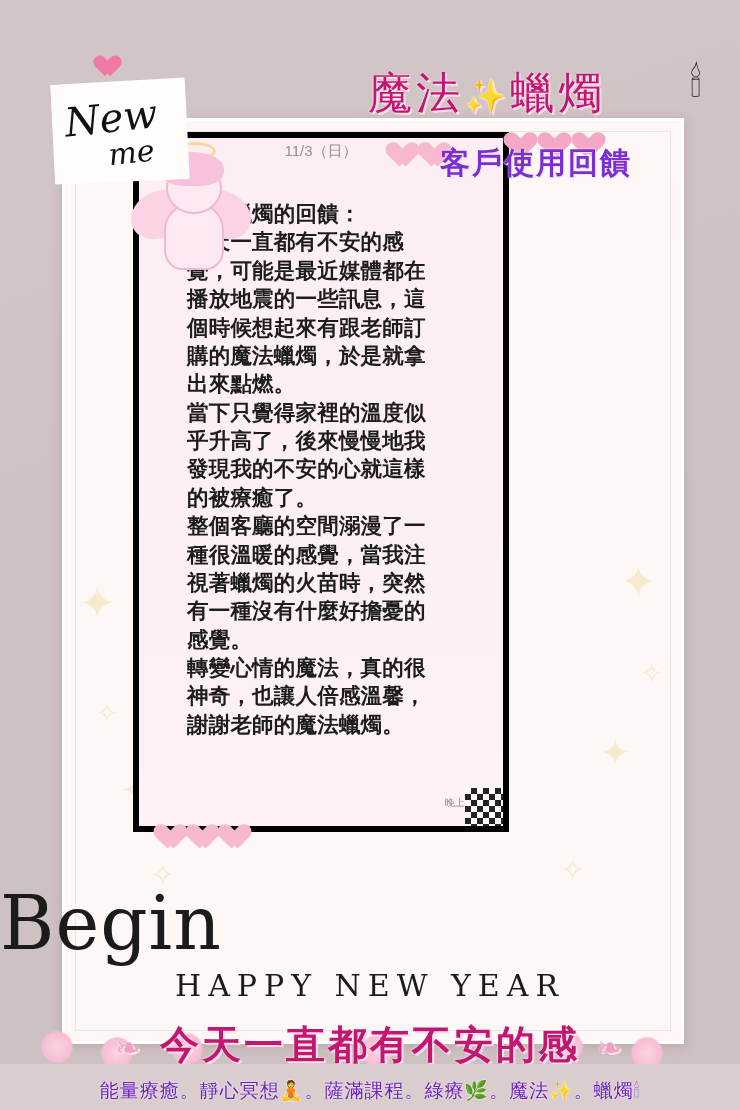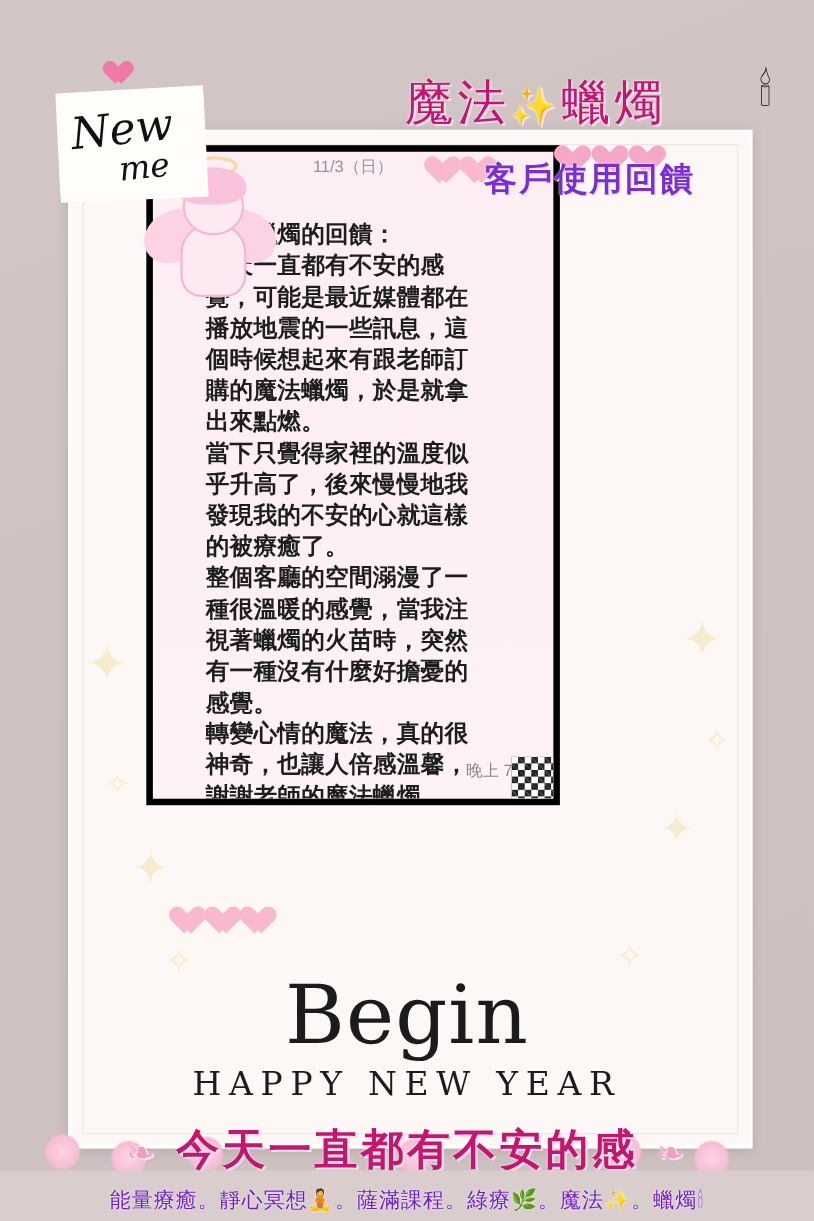--- a/index.html
+++ b/index.html
@@ -60,21 +60,21 @@
   .sp6 { left: 600px; top: 735px; font-size: 36px; }
   .sp7 { left: 150px; top: 860px; font-size: 30px; }
   .sp8 { left: 560px; top: 855px; font-size: 30px; }
 
   
   .shot {
     position: absolute;
     left: 133px;
     top: 132px;
     width: 376px;
-    height: 600px;
+    height: 700px;
     background: #000;
     padding: 6px;
     box-sizing: border-box;
   }
   .shot-inner {
     position: relative;
     width: 100%;
     height: 100%;
     background: #fdeef4;
     overflow: hidden;
@@ -104,21 +104,21 @@
     color: #1d1d1d;
     font-family: "DejaVu Sans", sans-serif;
     font-weight: 700;
     white-space: pre-wrap;
     letter-spacing: .2px;
   }
   .msg-time {
     position: absolute;
     right: 16px;
     bottom: 16px;
-    font-size: 15px;
+    font-size: 10px;
     color: #8d8490;
     text-align: right;
   }
   .checker {
     position: absolute;
     right: 0;
     bottom: 0;
     width: 38px;
     height: 38px;
     background:
@@ -287,21 +287,20 @@
     border-radius: 13px 13px 0 0;
   }
   .angel-heart:before { left: 13px; transform: rotate(45deg); transform-origin: 0 100%; }
   .angel-heart:after  { left: 13px; transform: rotate(-45deg); transform-origin: 100% 100%; }
 
   
   .begin {
     position: absolute;
     left: 0; right: 0;
     top: 880px;
-    text-align: center;
     font-family: "DejaVu Serif", serif;
     font-size: 74px;
     color: #1b1b1b;
     letter-spacing: 1px;
   }
   .hny {
     position: absolute;
     left: 0; right: 0;
     top: 968px;
     text-align: center;

